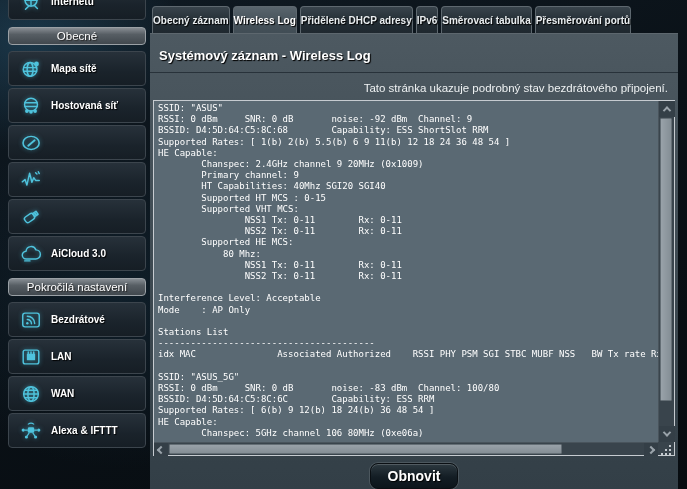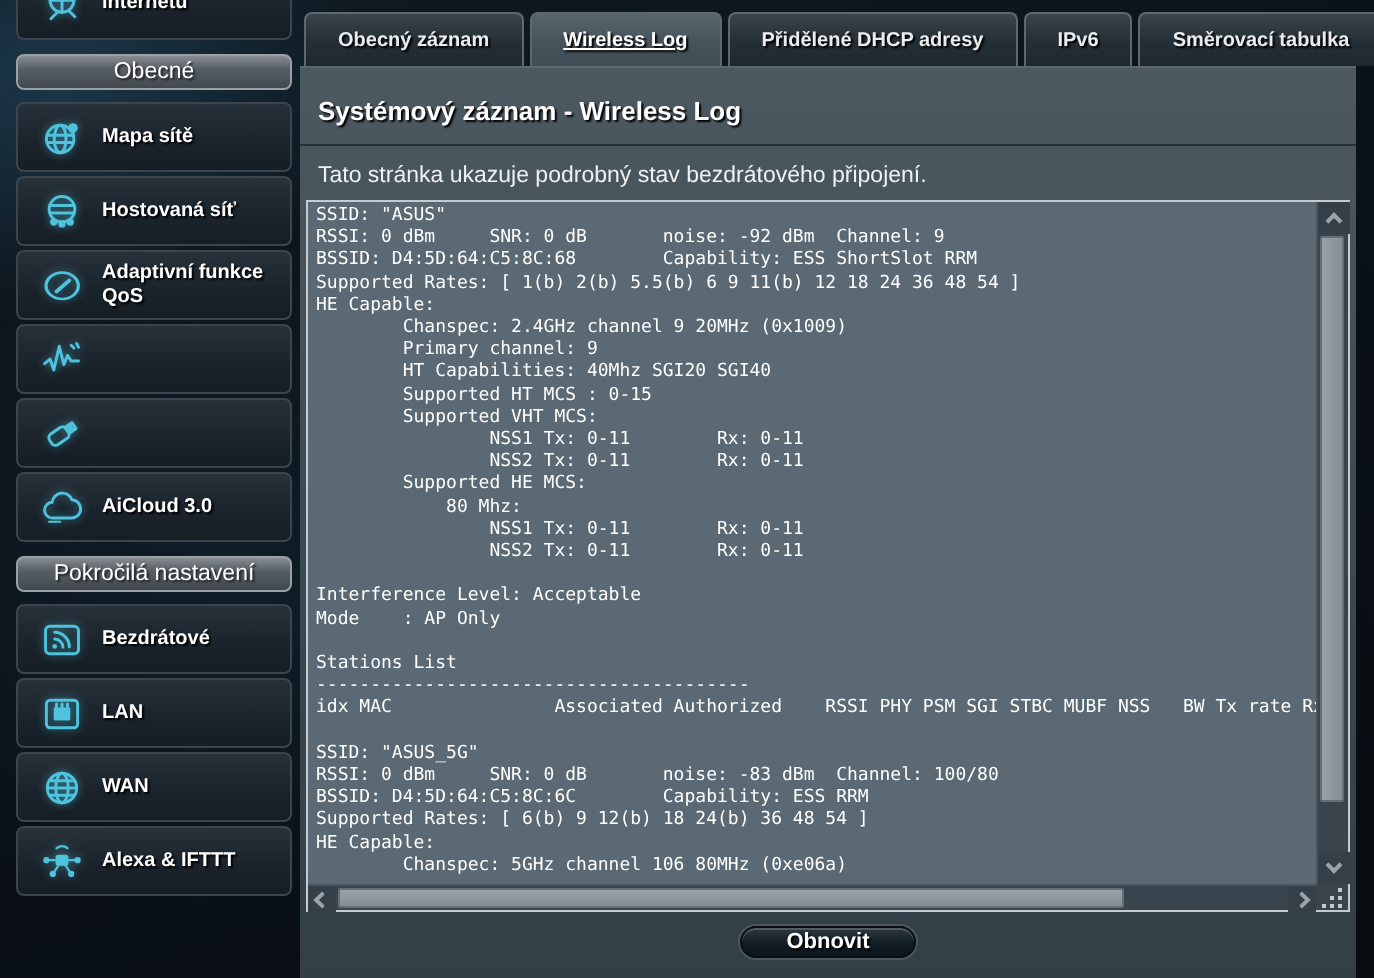--- a/index.html
+++ b/index.html
@@ -34,39 +34,39 @@
     text-align:center; color:#ffffff; font-size:11.5px; font-weight:normal;
     background:linear-gradient(#878d93, #575e64 40%, #41484e);
     border:1px solid #9aa0a5; border-radius:4px;
     text-shadow:1px 1px 1px #222;
   }
 
   
   .main{ position:absolute; left:150px; top:0; width:528px; height:489px; }
   .tabbar{ height:33px; display:flex; align-items:flex-end; gap:3px; padding-left:2px; }
   .tab{
-    height:27px; padding:0 16px; display:flex; align-items:center;
+    height:27px; padding:0 0; display:flex; align-items:center;
     background:linear-gradient(#39444c, #242e35 55%, #1f282f);
     border:1px solid #5e686f; border-bottom:none; border-radius:4px 4px 0 0;
     color:#e9edef; font-size:10px; font-weight:bold; white-space:nowrap;
     text-shadow:1px 1px 1px #000; cursor:pointer;text-align:center;
   }
-  .tab.active{ background:linear-gradient(#59656d, #47535b 55%, #414d55); color:#fff;text-decoration:underline; }
+  .tab.active{ background:linear-gradient(#59656d, #47535b 55%, #414d55); color:#fff; }
 
   .panel{
     position:absolute; left:0; top:33px; width:528px; height:456px;
     background:linear-gradient(#4d5961, #3b474f 60%, #333f47);
     border-top:1px solid #5d676e;
   }
   .title{
     margin:0; padding:14px 22px 9px 9px;
     color:#ffffff; font-size:13px; font-weight:bold;
     border-bottom:1px solid #28323a; text-shadow:1px 1px 1px #000;
   }
-  .desc{ margin:0; padding:9px 10px 7px 9px; color:#eef1f2; font-size:11.5px; }
+  .desc{ margin:0; padding:9px 10px 7px 9px; color:#eef1f2; font-size:11.5px;text-align:right; }
 
   
   .logbox{
     position:absolute; left:3px; top:66px; width:522px; height:356px;
     background:#5a6973; border:1px solid #c6cbd0;
   }
   .logtext{
     position:absolute; left:0; top:0; right:16px; bottom:13px;
     margin:0; padding:2px 0 0 4px; overflow:hidden;
     font-family:"DejaVu Sans Mono", monospace;
@@ -90,24 +90,24 @@
   }
   .hthumb{
     position:absolute; left:15px; top:1px; bottom:1px; width:78%;
     background:linear-gradient(#99a2a9,#848e95); border:1px solid #646e75; border-radius:1px; cursor:grab;
   }
   .grip{ position:absolute; right:0; bottom:0; width:16px; height:13px; background:#39444c; cursor:nwse-resize; }
 
   
   .refresh{
     position:absolute; top:429px; left:50%; transform:translateX(-50%);
-    width:88px; height:16px; border-radius:8px;
+    width:88px; height:26px; border-radius:8px;
     background:linear-gradient(#2d3940, #131d24 55%, #0c151b);
     border:1px solid #0a0f13; box-shadow:0 0 0 1px rgba(255,255,255,.12), inset 0 1px 0 rgba(255,255,255,.18);
-    color:#fff; font-family:"Liberation Sans",sans-serif; font-size:11px; font-weight:bold;
+    color:#fff; font-family:"Liberation Sans",sans-serif; font-size:14px; font-weight:bold;
     text-shadow:1px 1px 1px #000; cursor:pointer;
   }
 </style>
 </head>
 <body>
 
 <div class="sidebar">
   <div class="side-item partial">
     <span class="icon">
         <svg width="22" height="22" viewBox="0 0 24 24" fill="none" stroke="#4fc3dd" stroke-width="1.6" stroke-linecap="round" stroke-linejoin="round">
@@ -144,21 +144,20 @@
         </span>
         <span class="lbl">Hostovaná síť</span>
       </div>
       <div class="side-item">
         <span class="icon">
           <svg width="22" height="22" viewBox="0 0 24 24" fill="none" stroke="#4fc3dd" stroke-width="1.6" stroke-linecap="round" stroke-linejoin="round">
             <circle cx="12" cy="12" r="8" transform="scale(1.1 .9) translate(-1 1.2)"></circle>
             <path d="M9 15l7-6" stroke-width="2"></path>
           </svg>
         </span>
-        <span class="lbl">Adaptivní funkce QoS</span>
       </div>
       <div class="side-item">
         <span class="icon">
           <svg width="22" height="22" viewBox="0 0 24 24" fill="none" stroke="#4fc3dd" stroke-width="1.6" stroke-linecap="round" stroke-linejoin="round">
             <path d="M2.5 14l3-2.5 2 6 3-13 2.5 10 2-5 2 3h4"></path>
             <path d="M17 4l1.5 1.5M20 3l1 2"></path>
           </svg>
         </span>
       </div>
       <div class="side-item">

